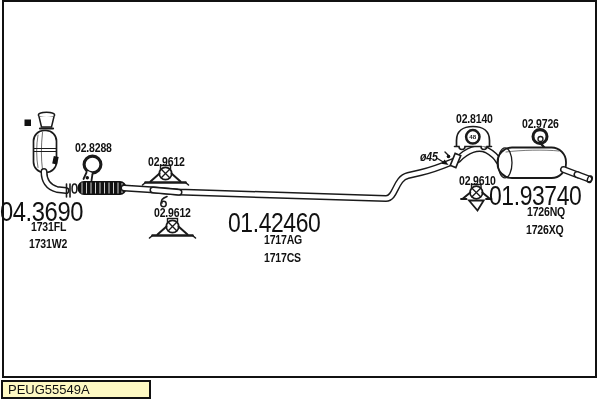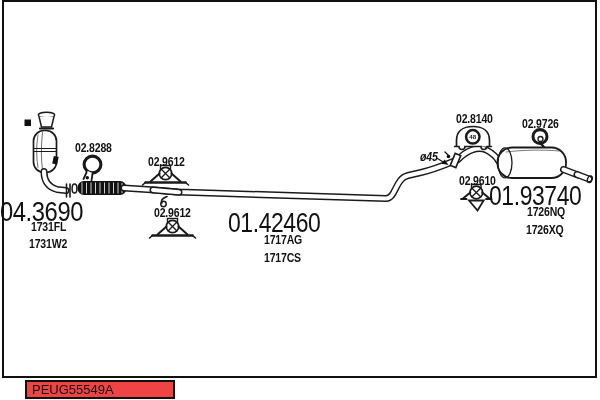--- a/index.html
+++ b/index.html
@@ -1,20 +1,20 @@
 <!DOCTYPE html>
 <html><head>
 <meta charset="utf-8">
 <style>
   html,body{margin:0;padding:0;background:#fff;}
   #panel{position:relative;width:600px;height:400px;background:#fff;overflow:hidden;
          font-family:"Liberation Sans",sans-serif;color:#111;}
   .frame{position:absolute;left:2px;top:0;width:591px;height:374px;border:2px solid #111;}
   .codebox{position:absolute;left:1px;top:380px;width:146px;height:15px;border:2px solid #111;
-           background:#ef4444;margin-left:24px;}
+           background:#fef9c3;}
   .codebox .txt{font:400 13px/15px "Liberation Sans",sans-serif;padding-left:5px;white-space:nowrap;}
   .lbl{position:absolute;font:700 12.5px/1 "Liberation Sans",sans-serif;letter-spacing:-.2px;
        transform:scaleX(.84);transform-origin:left top;white-space:nowrap;}
   .it{font-style:italic;}
   .big{position:absolute;font:400 27px/1 "Liberation Sans",sans-serif;letter-spacing:-.5px;
        transform:scaleX(.85);transform-origin:left top;white-space:nowrap;}
   svg{position:absolute;left:0;top:0;}
   .ln{stroke:#1a1a1a;fill:none;stroke-linecap:round;}
   .fw{fill:#fff;stroke:#1a1a1a;}
   .fb{fill:#111;stroke:none;}

